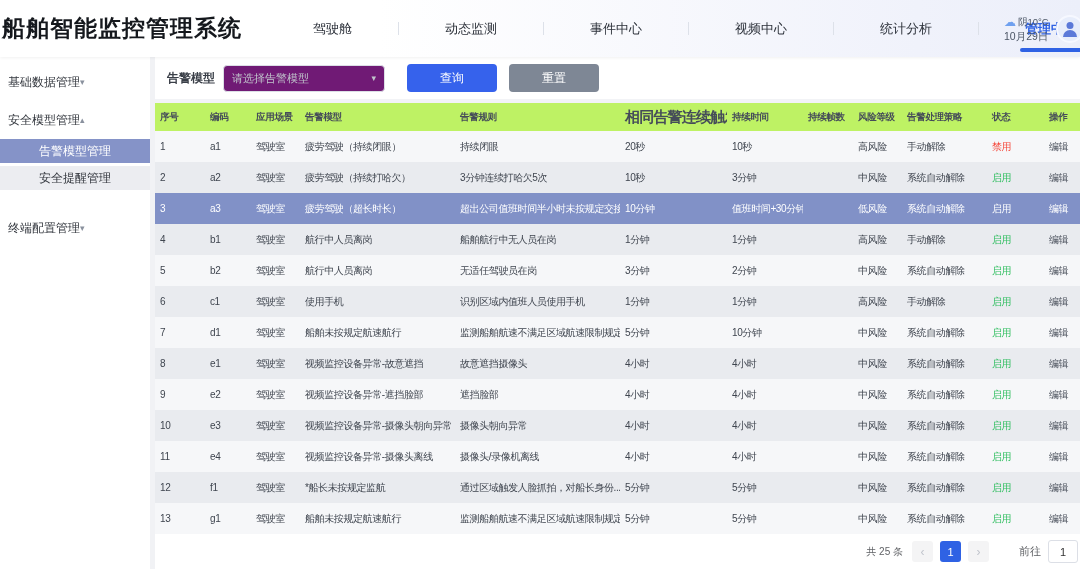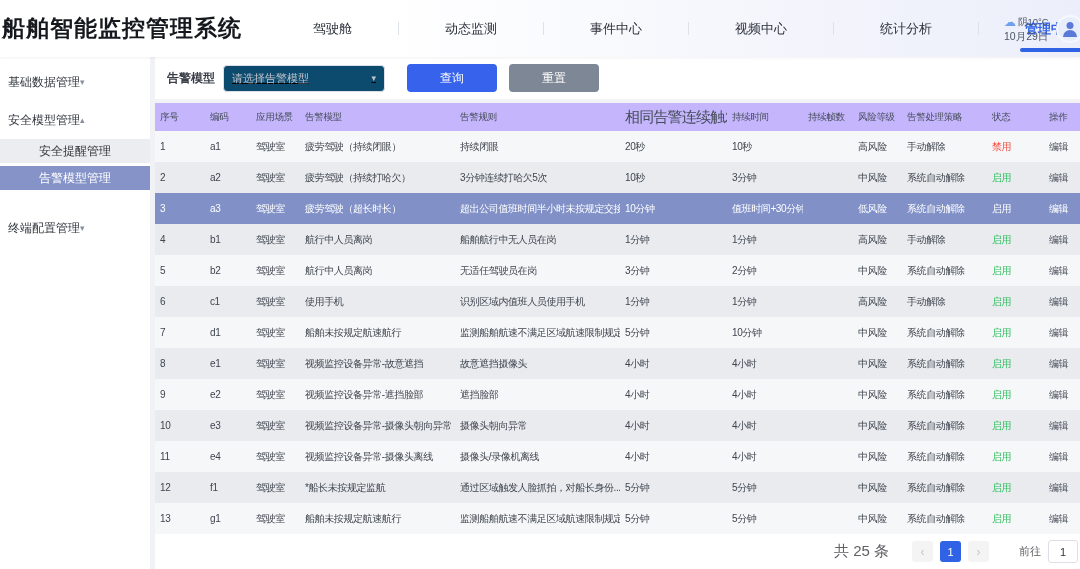--- a/index.html
+++ b/index.html
@@ -44,52 +44,52 @@
                 padding:0 10px 0 8px; font-size:12px; color:#33373e; cursor:pointer; }
   .side-arrow { font-size:9px; color:#8a919e; }
   .side-sub { height:24px; margin-bottom:3px; display:flex; align-items:center; justify-content:center;
               font-size:12px; color:#33373e; background:#ecedf1; cursor:pointer; }
   .side-sub.active { background:#8593c8; color:#fff; }
   .side-spacer { height:16px; }
 
   
   .filter-bar { height:42px; display:flex; align-items:center; padding-left:12px; background:#fff; }
   .filter-label { font-size:12px; color:#3a3f48; font-weight:700; margin-right:8px; }
-  .select-box { width:162px; height:27px; border:1px solid #dcdfe6; border-radius:4px; background:#0c4a6e;
-                display:flex; align-items:center; justify-content:space-between; padding:0 8px; cursor:pointer;text-decoration:underline; }
+  .select-box { width:162px; height:27px; border:1px solid #dcdfe6; border-radius:4px; background:#701a75;
+                display:flex; align-items:center; justify-content:space-between; padding:0 8px; cursor:pointer; }
   .select-box .ph { font-size:11px; color:#c0c4cc; }
   .select-box .chev { font-size:9px; color:#c0c4cc; }
   .btn { height:28px; border:none; border-radius:4px; color:#fff; font-size:12px;
          padding:0 33px; cursor:pointer; font-family:inherit; }
   .btn-primary { background:#3662ec; margin-left:22px; }
   .btn-reset { background:#7e8795; margin-left:12px; }
   .h-gap { height:4px; background:#f2f3f6; }
 
   
   .table-wrap { flex:1; overflow:hidden; }
   table { width:925px; border-collapse:collapse; table-layout:fixed; }
-  thead th { height:28px; background:#c4b5fd; font-size:9.5px; letter-spacing:-0.3px; font-weight:400;
+  thead th { height:28px; background:#bef264; font-size:9.5px; letter-spacing:-0.3px; font-weight:700;
              color:#454c59; text-align:left; padding:0 5px; white-space:nowrap; overflow:hidden; }
   th.th-tight { letter-spacing:-0.8px; font-size:15px; }
   tbody td { height:31px; font-size:10px; letter-spacing:-0.4px; color:#3f454f;
              padding:0 5px; white-space:nowrap; overflow:hidden; }
   tbody tr { cursor:pointer; }
   tbody tr:nth-child(odd)  { background:#f6f7f9; }
   tbody tr:nth-child(even) { background:#e9ebef; }
   tbody tr.selected { background:#8191c7; }
   tbody tr.selected td { color:#fff; }
   tbody td.status-on  { color:#2fbe5f; }
   tbody td.status-off { color:#f5483b; }
   tbody td.action-link { color:#4f5560; }
   tbody tr.selected td.action-link { color:#fff; }
 
   
   .pagination { height:35px; display:flex; align-items:center; justify-content:flex-end;
                 gap:7px; background:#fff; padding-right:2px; }
-  .pg-total { font-size:15px; color:#606266; margin-right:16px; }
+  .pg-total { font-size:10px; color:#606266; margin-right:2px; }
   .pg-btn { width:21px; height:21px; border-radius:3px; background:#f4f4f5; color:#c0c4cc;
             display:flex; align-items:center; justify-content:center; font-size:12px; cursor:pointer; }
   .pg-page { width:21px; height:21px; border-radius:3px; background:#2f62e4; color:#fff;
              display:flex; align-items:center; justify-content:center; font-size:11px; cursor:pointer; }
   .pg-goto { font-size:11px; color:#606266; margin-left:23px; }
   .pg-input { width:30px; height:23px; border:1px solid #dcdfe6; border-radius:3px;
               font-size:11px; color:#333; text-align:center; font-family:inherit; }
 </style>
 </head>
 <body>
@@ -129,22 +129,22 @@
 
     <aside class="sidebar">
       <div class="side-group">
         <span>基础数据管理</span>
         <span class="side-arrow">▾</span>
       </div>
       <div class="side-group">
         <span>安全模型管理</span>
         <span class="side-arrow">▴</span>
       </div>
+      <div class="side-sub active">告警模型管理</div>
       <div class="side-sub">安全提醒管理</div>
-      <div class="side-sub active">告警模型管理</div>
       <div class="side-spacer"></div>
       <div class="side-group">
         <span>终端配置管理</span>
         <span class="side-arrow">▾</span>
       </div>
     </aside>
 
     <div class="v-gap"></div>
 
     <main class="main">

